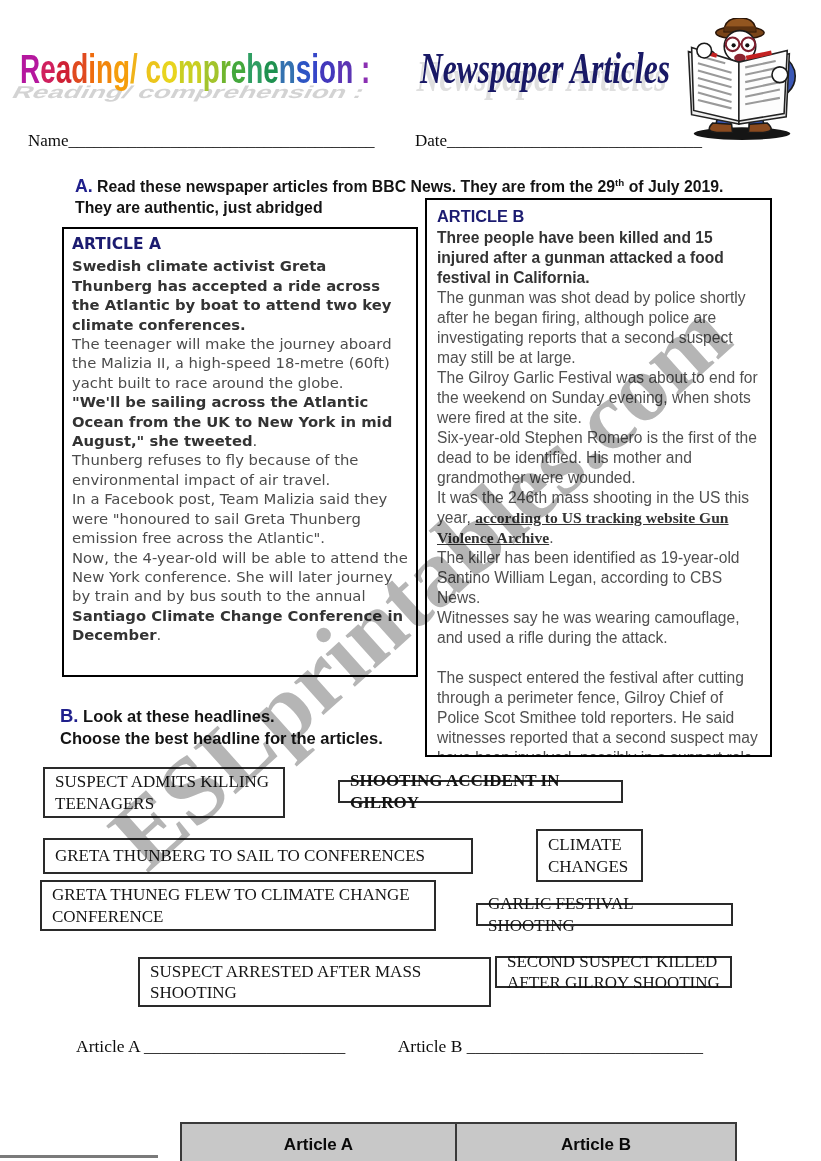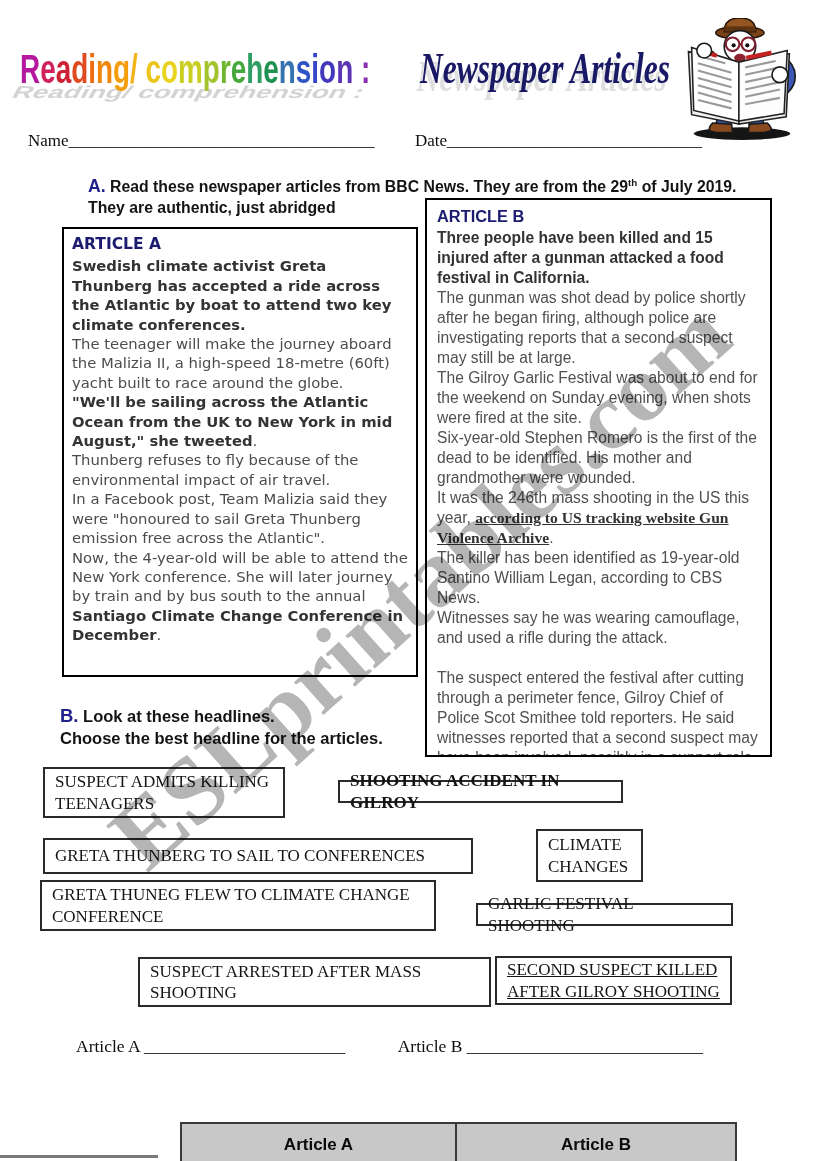--- a/index.html
+++ b/index.html
@@ -19,21 +19,21 @@
   .cartoon{position:absolute;left:662px;top:18px;width:158px;height:124px;z-index:4;}
 
   
   .name-row{position:absolute;top:131px;left:28px;width:770px;height:22px;
         font-family:"Liberation Serif",serif;font-size:17px;color:#0d0d0d;}
   .date-group{position:absolute;left:387px;top:0;}
   .fill-line{letter-spacing:0;}
 
   
   .instr{position:absolute;font-weight:bold;color:#141414;}
-  .instr-a{left:75px;top:156px;width:717px;font-size:15.8px;line-height:21px;text-align:justify;margin-left:13px;}
+  .instr-a{left:75px;top:156px;width:717px;font-size:15.8px;line-height:21px;text-align:justify;}
   .instr-b{left:60px;top:688px;width:480px;font-size:16.5px;line-height:22px;}
   .marker{color:#20208c;font-size:1.12em;}
   .instr sup{font-size:0.62em;}
 
   
   .article{position:absolute;border:2px solid #000;background:#fff;overflow:hidden;box-sizing:border-box;}
   .article-a{left:62px;top:227px;width:356px;height:450px;padding:6px 8px;
         font-family:"DejaVu Sans",sans-serif;font-size:14.8px;line-height:19.4px;color:#4c4c4c;}
   .article-b{left:425px;top:198px;width:347px;height:559px;padding:6px 10px;
         font-family:"Liberation Sans",sans-serif;font-size:15.6px;line-height:20px;color:#505050;}
@@ -48,21 +48,21 @@
   .hl-box{position:absolute;border:2px solid #2a2a2a;box-sizing:border-box;background:transparent;
         font-family:"Liberation Serif",serif;font-size:17px;line-height:21.5px;color:#141414;
         display:flex;align-items:center;padding:1px 10px;}
   .hl-1{left:43px; top:767px; width:242px;height:51px;}
   .hl-2{left:338px;top:780px; width:285px;height:23px;font-weight:bold;}
   .hl-3{left:43px; top:838px; width:430px;height:36px;}
   .hl-4{left:536px;top:829px; width:107px;height:53px;}
   .hl-5{left:40px; top:880px; width:396px;height:51px;}
   .hl-6{left:476px;top:903px; width:257px;height:23px;}
   .hl-7{left:138px;top:957px; width:353px;height:50px;}
-  .hl-8{left:495px;top:956px; width:237px;height:49px;text-decoration:underline;}
+  .hl-8{left:495px;top:956px; width:237px;height:32px;}
 
   
   .answers{position:absolute;left:76px;top:1036px;font-family:"Liberation Serif",serif;
         font-size:17.5px;color:#0d0d0d;white-space:nowrap;}
   .answers .b-group{margin-left:48px;}
 
   
   .bottom-table{position:absolute;left:180px;top:1122px;width:557px;height:46px;
         border:2px solid #3a3a3a;box-sizing:border-box;display:flex;}
   .bt-cell{background:#c8c8c8;display:flex;align-items:center;justify-content:center;

